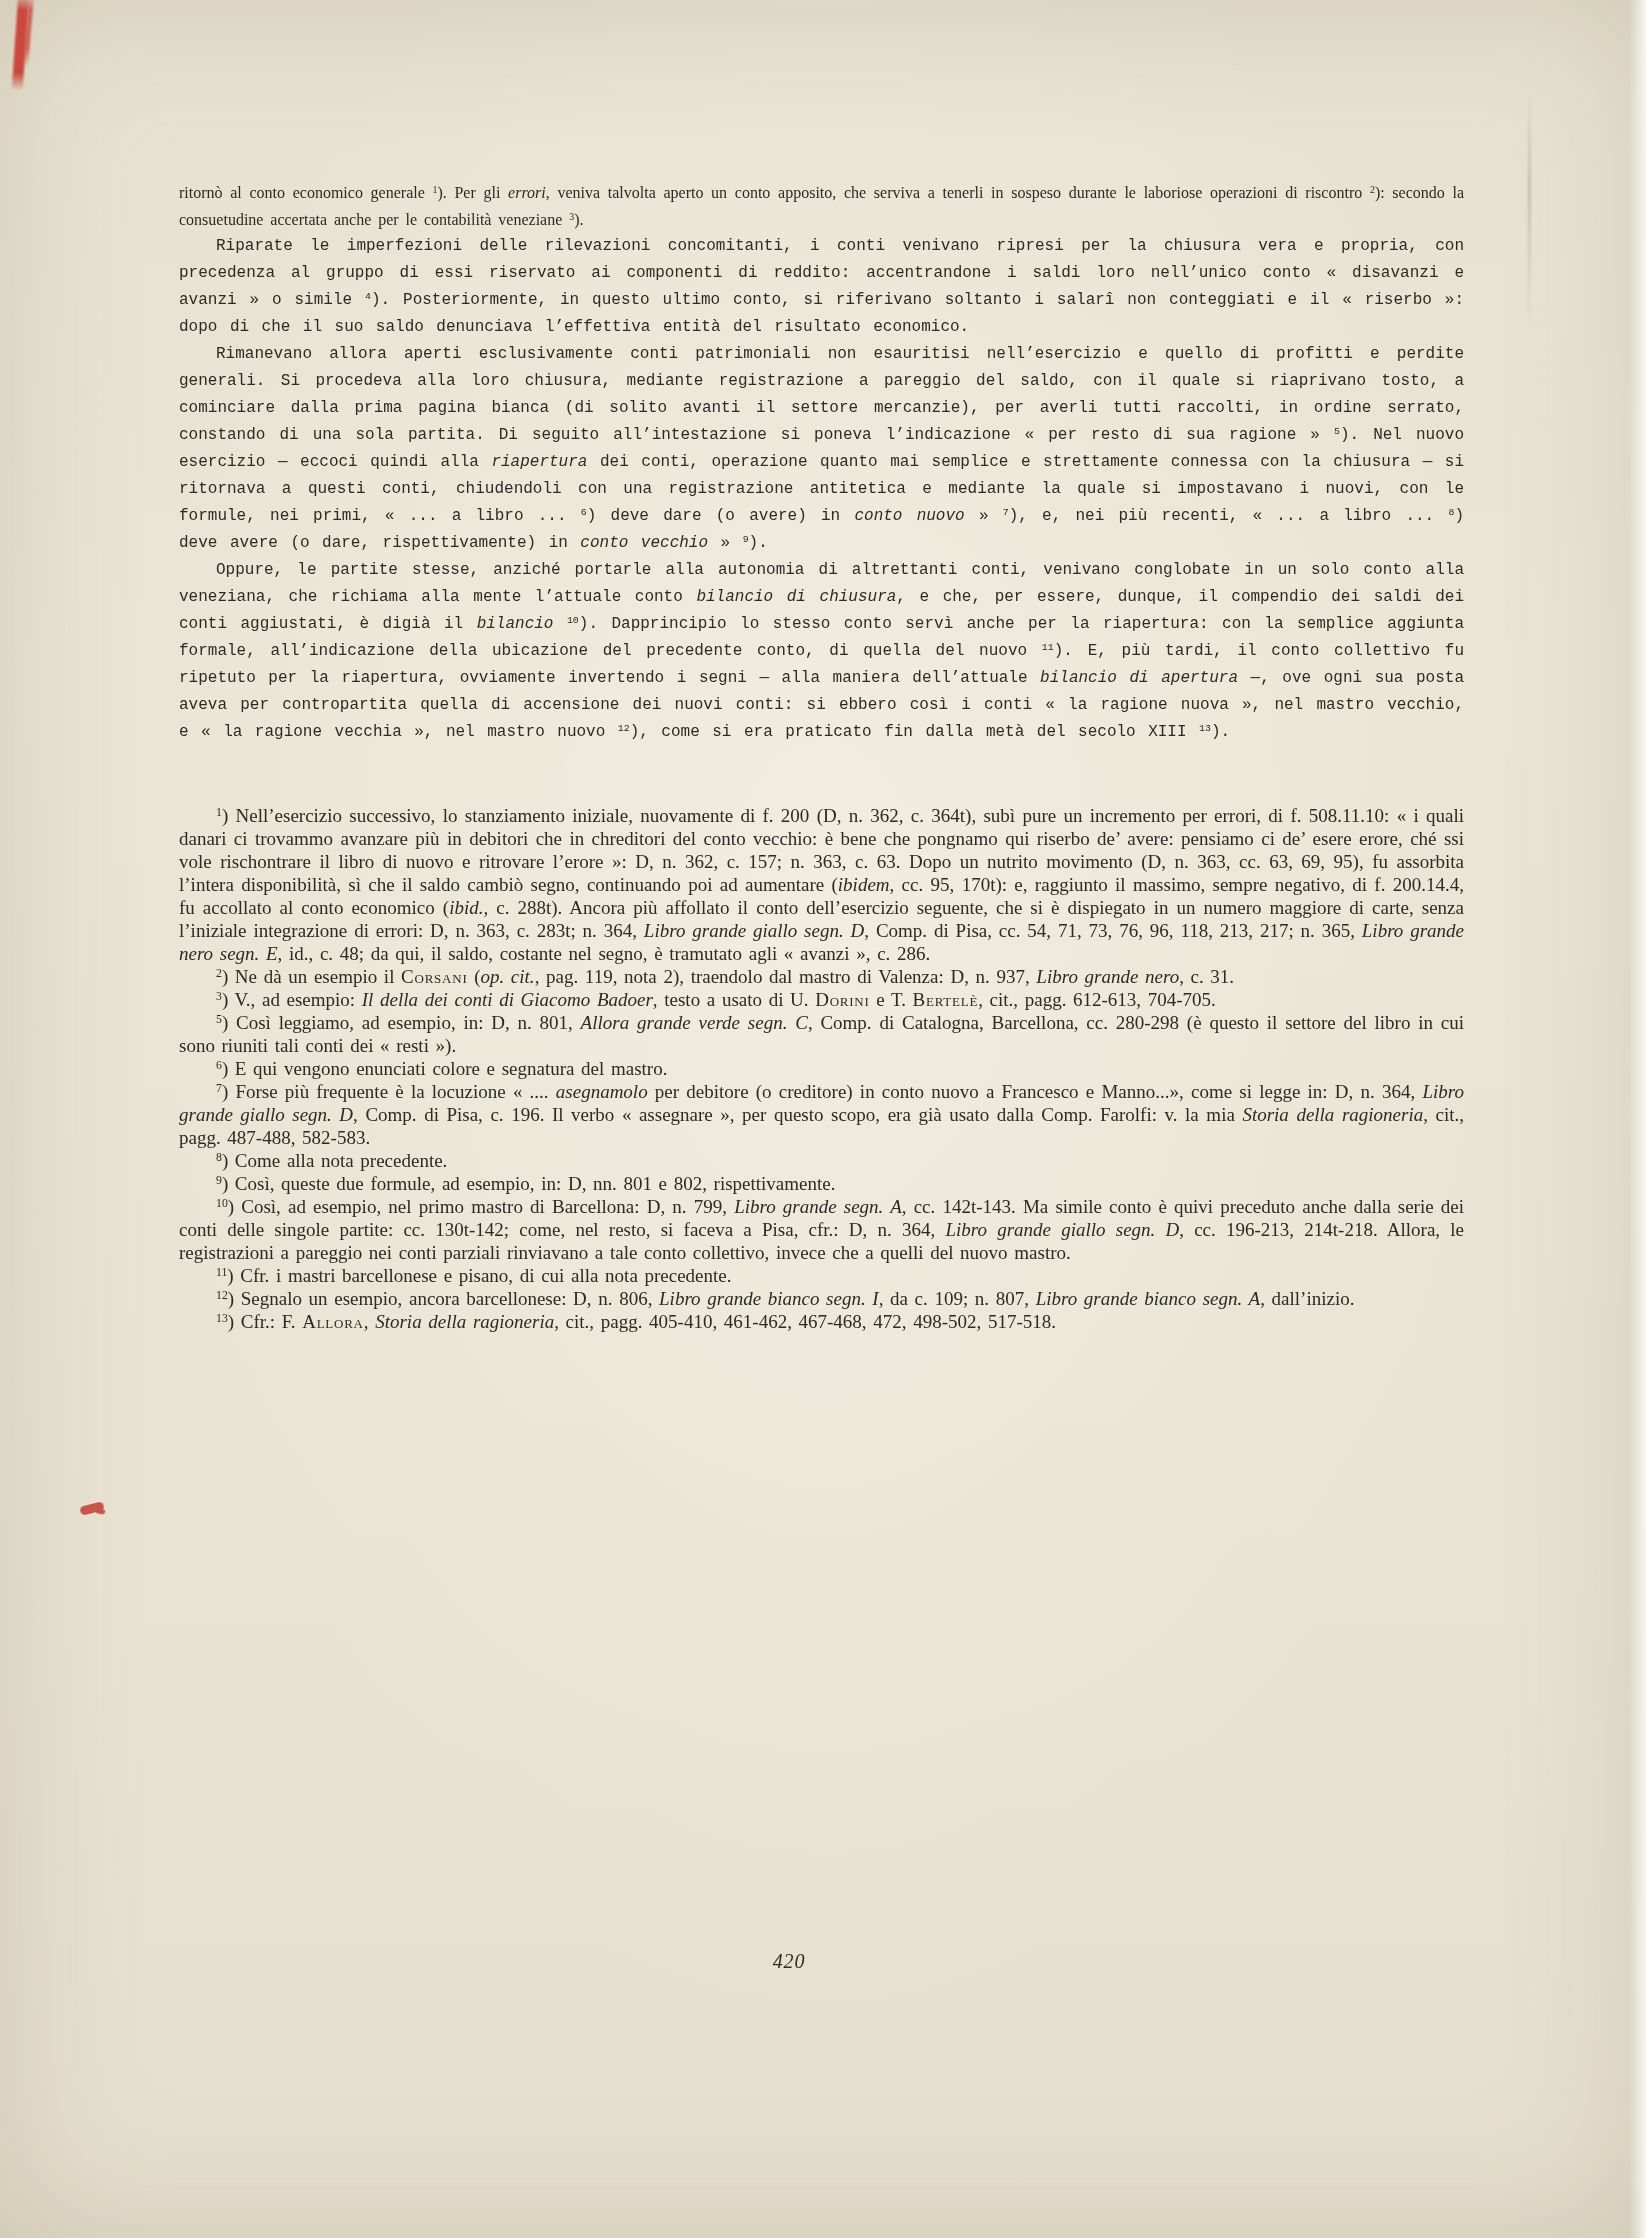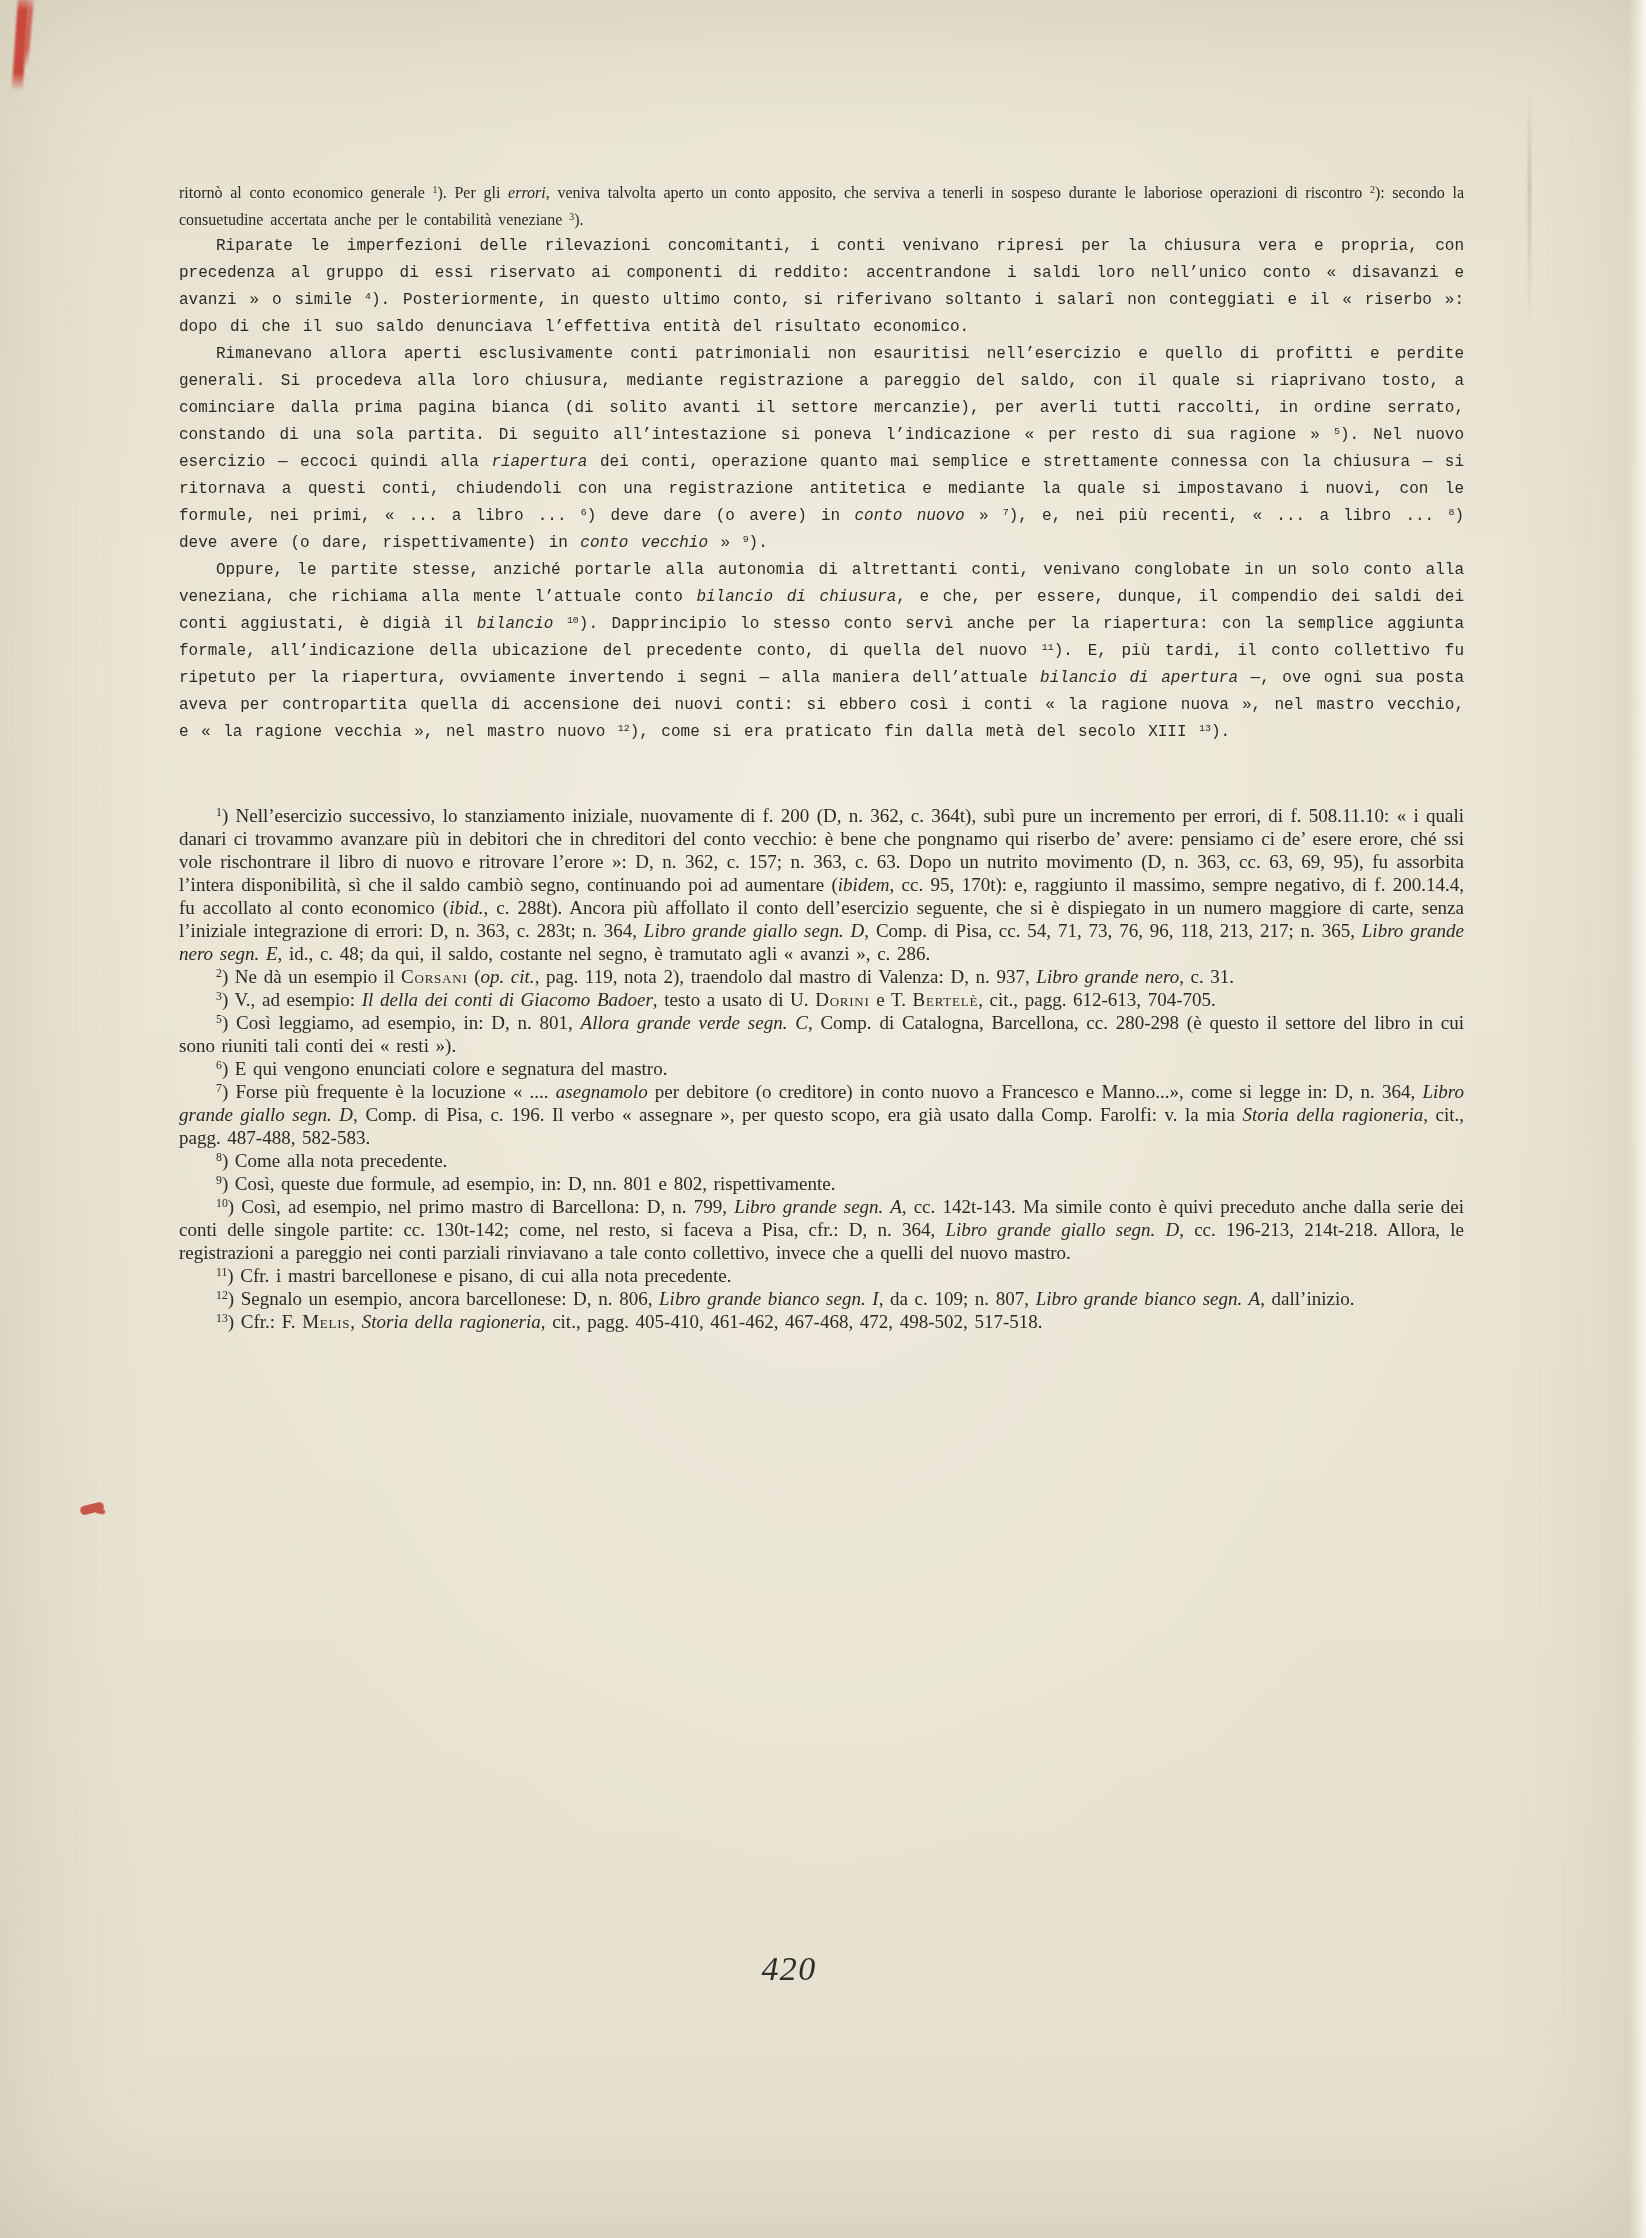--- a/index.html
+++ b/index.html
@@ -107,21 +107,21 @@
     vertical-align: baseline;
     position: relative;
     top: -0.48em;
   }
 
   .page-number {
     position: absolute;
     left: 0; top: 1950px;
     width: 1578px;
     text-align: center;
-    font-size: 34px;
+    font-size: 20px;
     font-style: italic;
     letter-spacing: 0.04em;
     color: #2e2d27;
   }
 </style>
 </head>
 <body>
 
 <div class="page">
 
@@ -143,20 +143,20 @@
         <p><sup>2</sup><span>) Ne dà un esempio il </span><span class="sc">Corsani</span><span> (</span><span class="it">op. cit.</span><span>, pag. 119, nota 2), traendolo dal mastro di Valenza: D, n. 937, </span><span class="it">Libro grande nero</span><span>, c. 31.</span></p>
         <p><sup>3</sup><span>) V., ad esempio: </span><span class="it">Il della dei conti di Giacomo Badoer</span><span>, testo a usato di U. </span><span class="sc">Dorini</span><span> e T. </span><span class="sc">Bertelè</span><span>, cit., pagg. 612-613, 704-705.</span></p>
         <p><sup>5</sup><span>) Così leggiamo, ad esempio, in: D, n. 801, </span><span class="it">Allora grande verde segn. C</span><span>, Comp. di Catalogna, Barcellona, cc. 280-298 (è questo il settore del libro in cui sono riuniti tali conti dei « resti »).</span></p>
         <p><sup>6</sup><span>) E qui vengono enunciati colore e segnatura del mastro.</span></p>
         <p><sup>7</sup><span>) Forse più frequente è la locuzione « .... </span><span class="it">asegnamolo</span><span> per debitore (o creditore) in conto nuovo a Francesco e Manno...», come si legge in: D, n. 364, </span><span class="it">Libro grande giallo segn. D</span><span>, Comp. di Pisa, c. 196. Il verbo « assegnare », per questo scopo, era già usato dalla Comp. Farolfi: v. la mia </span><span class="it">Storia della ragioneria</span><span>, cit., pagg. 487-488, 582-583.</span></p>
         <p><sup>8</sup><span>) Come alla nota precedente.</span></p>
         <p><sup>9</sup><span>) Così, queste due formule, ad esempio, in: D, nn. 801 e 802, rispettivamente.</span></p>
         <p><sup>10</sup><span>) Così, ad esempio, nel primo mastro di Barcellona: D, n. 799, </span><span class="it">Libro grande segn. A</span><span>, cc. 142t-143. Ma simile conto è quivi preceduto anche dalla serie dei conti delle singole partite: cc. 130t-142; come, nel resto, si faceva a Pisa, cfr.: D, n. 364, </span><span class="it">Libro grande giallo segn. D</span><span>, cc. 196-213, 214t-218. Allora, le registrazioni a pareggio nei conti parziali rinviavano a tale conto collettivo, invece che a quelli del nuovo mastro.</span></p>
         <p><sup>11</sup><span>) Cfr. i mastri barcellonese e pisano, di cui alla nota precedente.</span></p>
         <p><sup>12</sup><span>) Segnalo un esempio, ancora barcellonese: D, n. 806, </span><span class="it">Libro grande bianco segn. I</span><span>, da c. 109; n. 807, </span><span class="it">Libro grande bianco segn. A</span><span>, dall’inizio.</span></p>
-        <p><sup>13</sup><span>) Cfr.: F. </span><span class="sc">Melis</span><span>, </span><span class="it">Storia della ragioneria</span><span>, cit., pagg. 405-410, 461-462, 467-468, 472, 498-502, 517-518.</span></p>
+        <p><sup>13</sup><span>) Cfr.: F. </span><span class="sc">Allora</span><span>, </span><span class="it">Storia della ragioneria</span><span>, cit., pagg. 405-410, 461-462, 467-468, 472, 498-502, 517-518.</span></p>
       </div>
   </div>
 
   <div class="page-number">420</div>
 
 </div>
 
 
 </body></html>

